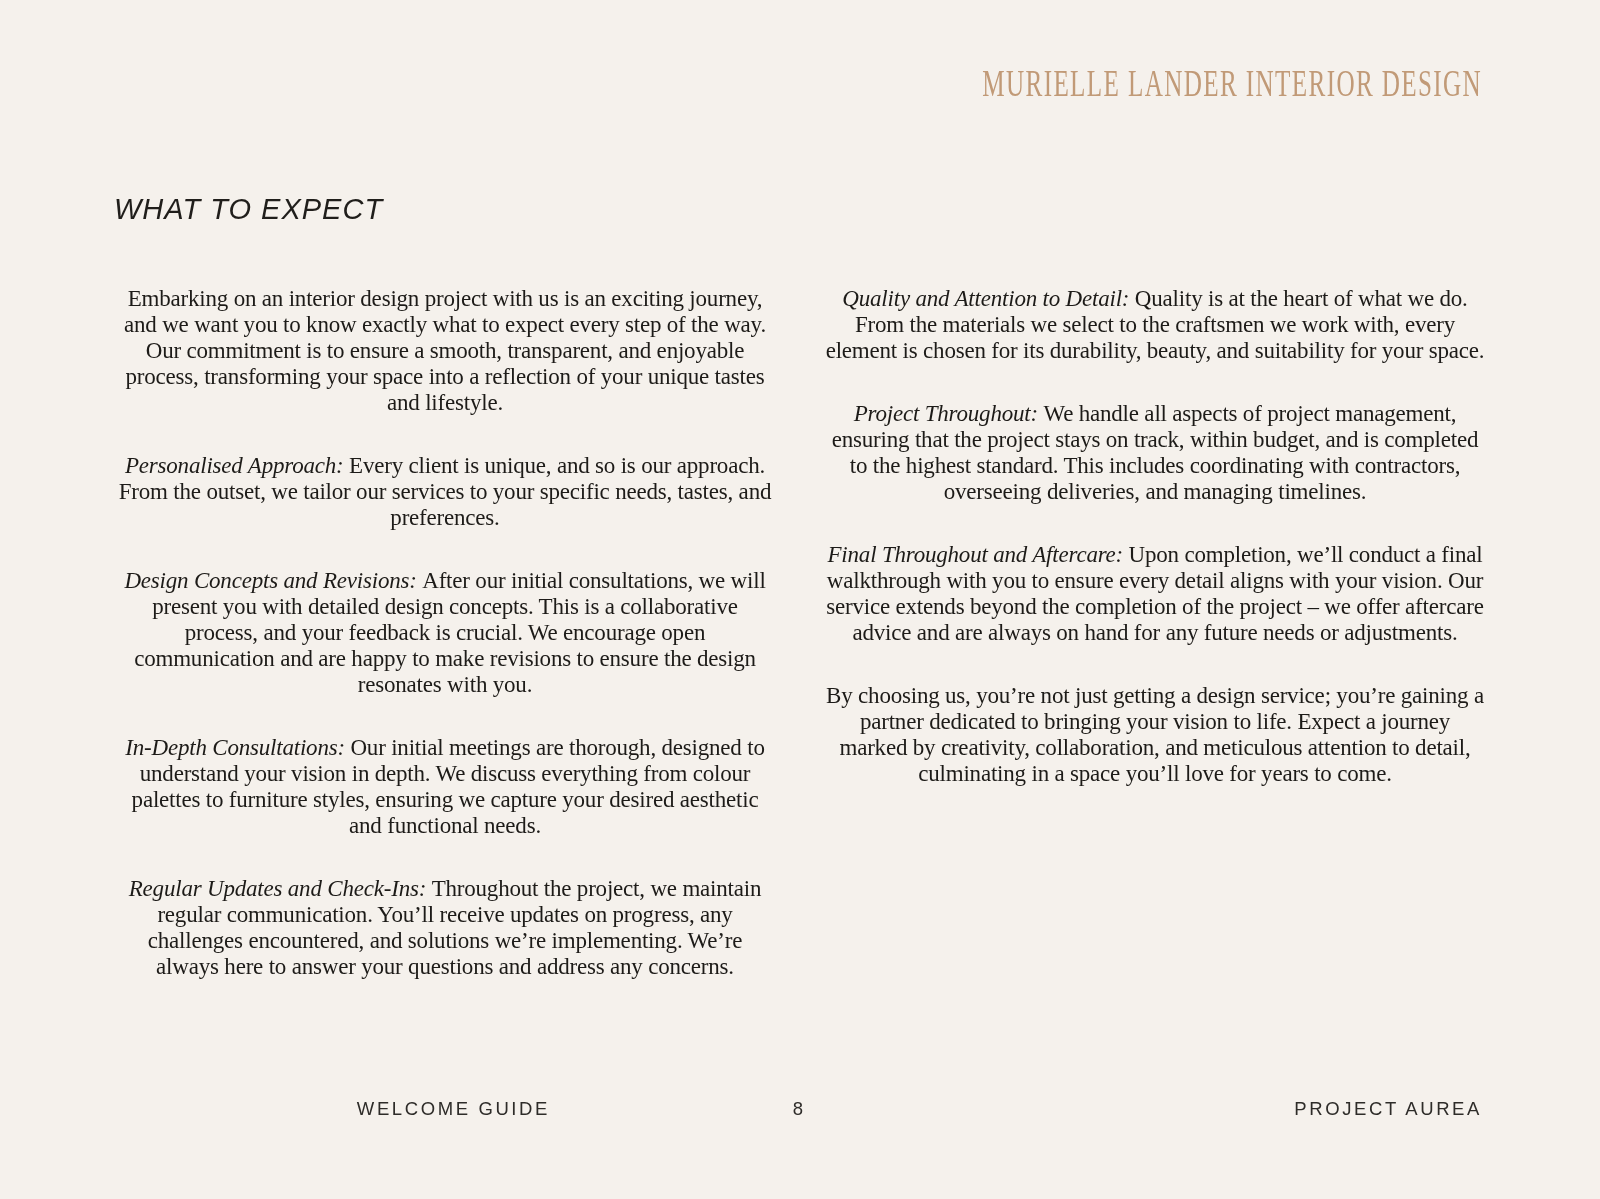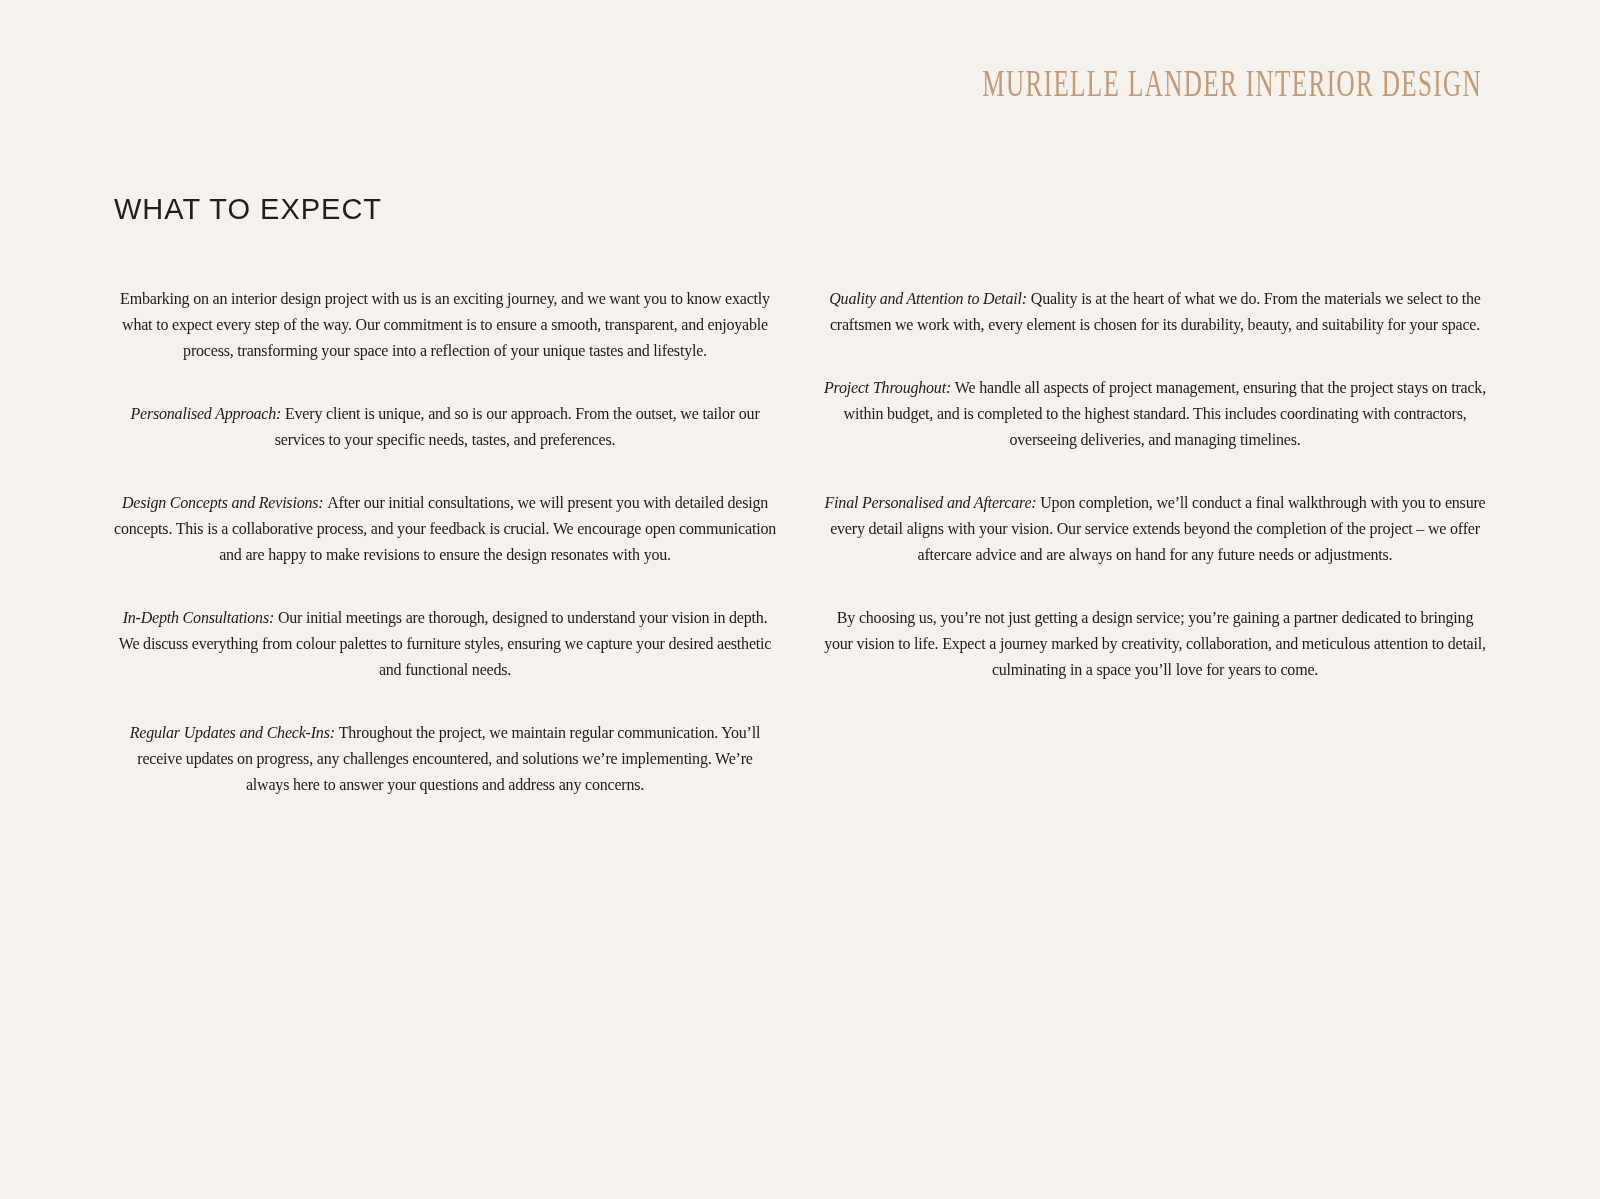--- a/index.html
+++ b/index.html
@@ -36,36 +36,37 @@
   .title {
     position: absolute;
     top: 193px;
     left: 114px;
     margin: 0;
     font-family: "Liberation Sans", sans-serif;
     font-weight: 400;
     font-size: 29px;
     letter-spacing: 1px;
     color: #201e1b;
+    font-style: italic;
   }
   .columns {
     position: absolute;
     top: 286px;
     left: 114px;
     width: 1372px;
     display: flex;
     gap: 48px;
   }
   .col {
     flex: 1 1 0;
     min-width: 0;
   }
   .col p {
     margin: 0 0 37px 0;
-    font-size: 16px;
+    font-size: 23px;
     line-height: 26px;
     letter-spacing: -0.2px;
     color: #1d1b18;
   }
   .lead {
     font-style: italic;
   }
   .lead:not(:empty) {
     margin-right: 0.24em;
     font-family: Liberation Serif, serif;
@@ -99,19 +100,24 @@
     <div class="col">
       <p><em class="lead"></em><span>Embarking on an interior design project with us is an exciting journey, and we want you to know exactly what to expect every step of the way. Our commitment is to ensure a smooth, transparent, and enjoyable process, transforming your space into a reflection of your unique tastes and lifestyle.</span></p>
       <p><em class="lead">Personalised Approach:</em><span>Every client is unique, and so is our approach. From the outset, we tailor our services to your specific needs, tastes, and preferences.</span></p>
       <p><em class="lead">Design Concepts and Revisions:</em><span>After our initial consultations, we will present you with detailed design concepts. This is a collaborative process, and your feedback is crucial. We encourage open communication and are happy to make revisions to ensure the design resonates with you.</span></p>
       <p><em class="lead">In-Depth Consultations:</em><span>Our initial meetings are thorough, designed to understand your vision in depth. We discuss everything from colour palettes to furniture styles, ensuring we capture your desired aesthetic and functional needs.</span></p>
       <p><em class="lead">Regular Updates and Check-Ins:</em><span>Throughout the project, we maintain regular communication. You’ll receive updates on progress, any challenges encountered, and solutions we’re implementing. We’re always here to answer your questions and address any concerns.</span></p>
     </div>
     <div class="col">
       <p><em class="lead">Quality and Attention to Detail:</em><span>Quality is at the heart of what we do. From the materials we select to the craftsmen we work with, every element is chosen for its durability, beauty, and suitability for your space.</span></p>
       <p><em class="lead">Project Throughout:</em><span>We handle all aspects of project management, ensuring that the project stays on track, within budget, and is completed to the highest standard. This includes coordinating with contractors, overseeing deliveries, and managing timelines.</span></p>
-      <p><em class="lead">Final Personalised and Aftercare:</em><span>Upon completion, we’ll conduct a final walkthrough with you to ensure every detail aligns with your vision. Our service extends beyond the completion of the project – we offer aftercare advice and are always on hand for any future needs or adjustments.</span></p>
+      <p><em class="lead">Final Throughout and Aftercare:</em><span>Upon completion, we’ll conduct a final walkthrough with you to ensure every detail aligns with your vision. Our service extends beyond the completion of the project – we offer aftercare advice and are always on hand for any future needs or adjustments.</span></p>
       <p><em class="lead"></em><span>By choosing us, you’re not just getting a design service; you’re gaining a partner dedicated to bringing your vision to life. Expect a journey marked by creativity, collaboration, and meticulous attention to detail, culminating in a space you’ll love for years to come.</span></p>
     </div>
   </div>
 
+  <div class="footer">
+    <div class="left">WELCOME GUIDE</div>
+    <div class="center">8</div>
+    <div class="right">PROJECT AUREA</div>
+  </div>
 
 </div>
 
 </body></html>

